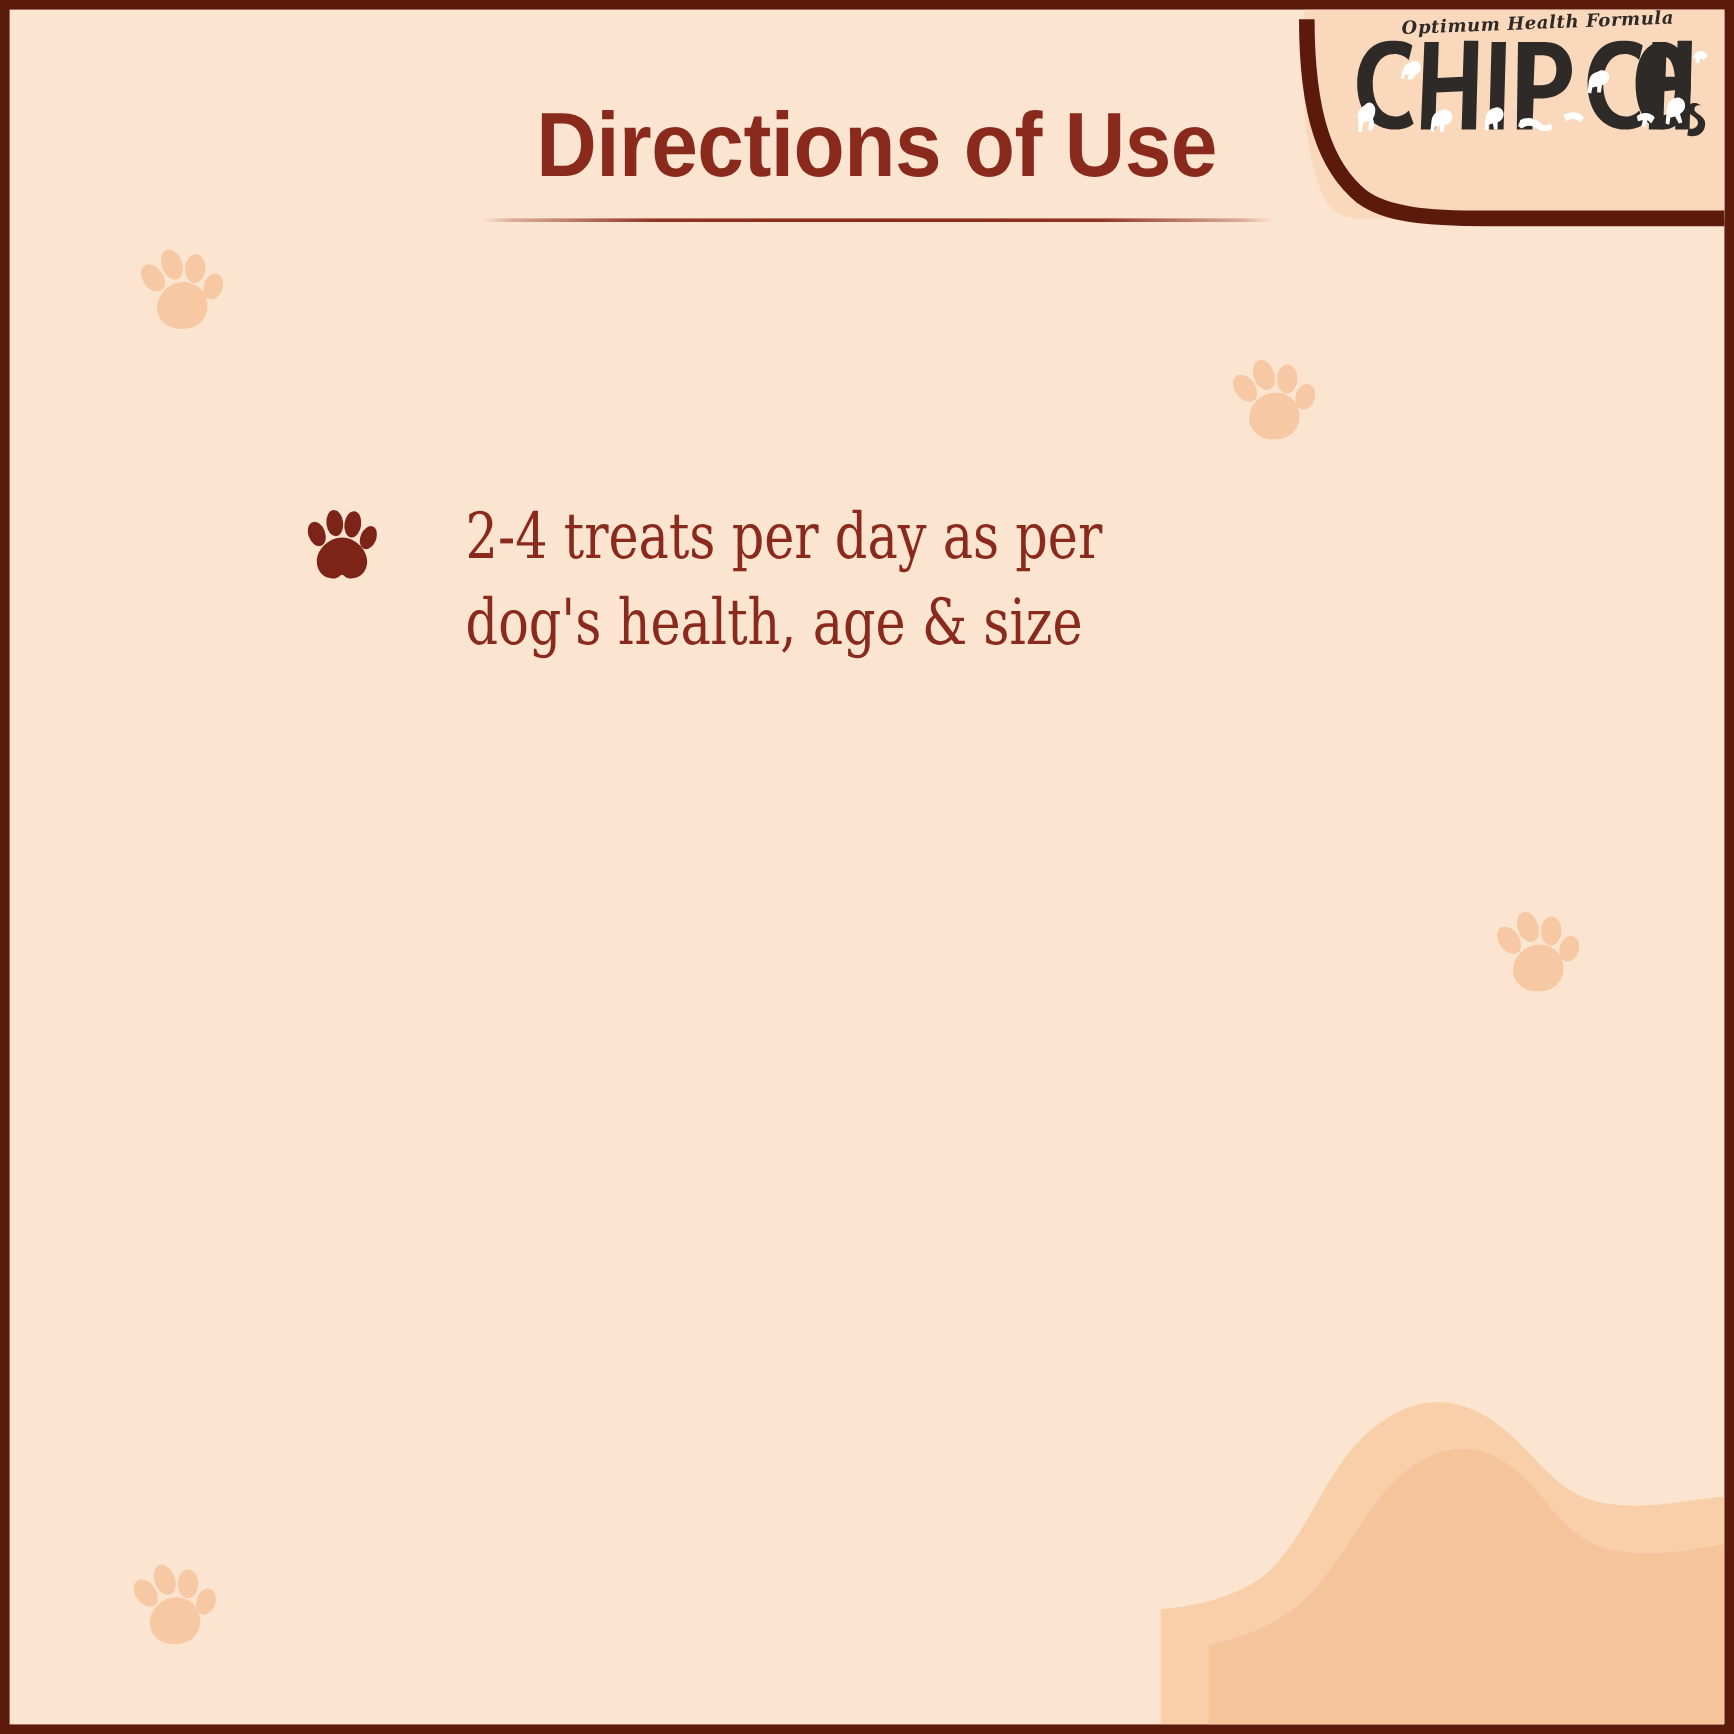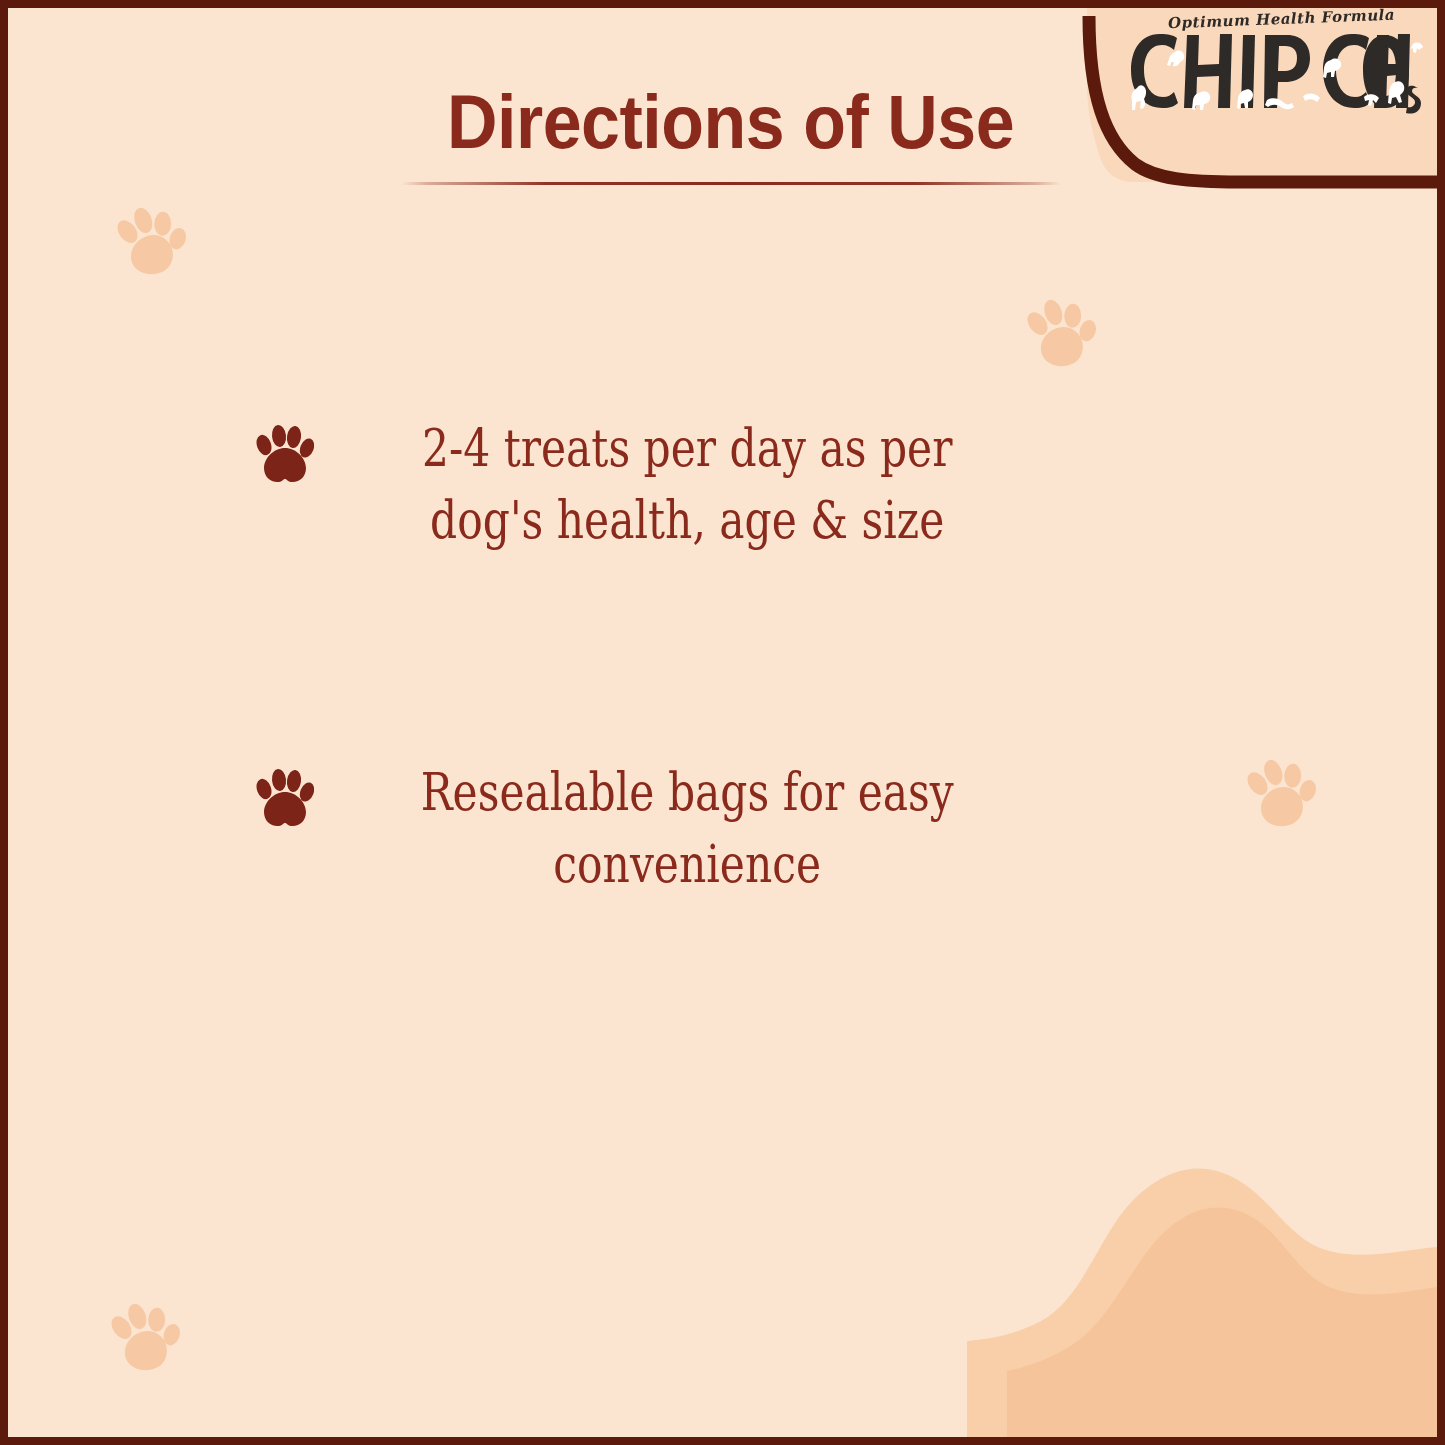--- a/index.html
+++ b/index.html
@@ -90,21 +90,20 @@
       rgba(138,42,28,0.95) 78%,
       rgba(138,42,28,0.30) 96%,
       rgba(138,42,28,0) 100%);
   }
 
   
   #bullets{
     position:absolute;
     top:404px;left:248px;
     width:880px;
-    text-align:center;
   }
   .bullet-row{
     display:flex;
     align-items:flex-start;
     margin-bottom:0;
   }
   .bullet-icon{
     flex:0 0 auto;
     width:58px;height:62px;
     margin-top:12px;
@@ -298,34 +297,19 @@
             <path d="M29 24 C40 24 50 34 50 44 C50 53 43 59 35 58 C31 57.5 31 55 29 55
                      C27 55 27 57.5 23 58 C15 59 8 53 8 44 C8 34 18 24 29 24 Z"></path>
           </g>
         </svg>
       </div>
       <div class="bullet-text">2-4 treats per day as per dog's health, age &amp; size</div>
     </div>
 
     <div class="spacer-1"></div>
 
-    <div class="bullet-row">
-      <div class="bullet-icon">
-        <svg width="58" height="62" viewBox="0 0 58 62" xmlns="http://www.w3.org/2000/svg" aria-hidden="true">
-          <g fill="#7C2417">
-            <ellipse cx="8" cy="21" rx="7" ry="10.5" transform="rotate(-20 8 21)"></ellipse>
-            <ellipse cx="23" cy="12" rx="7" ry="11" transform="rotate(-6 23 12)"></ellipse>
-            <ellipse cx="38" cy="13" rx="7" ry="11" transform="rotate(8 38 13)"></ellipse>
-            <ellipse cx="51" cy="24" rx="6.6" ry="10" transform="rotate(22 51 24)"></ellipse>
-            <path d="M29 24 C40 24 50 34 50 44 C50 53 43 59 35 58 C31 57.5 31 55 29 55
-                     C27 55 27 57.5 23 58 C15 59 8 53 8 44 C8 34 18 24 29 24 Z"></path>
-          </g>
-        </svg>
-      </div>
-      <div class="bullet-text">Resealable bags for easy convenience</div>
-    </div>
 
     <div class="spacer-2"></div>
 
 
   </div>
 
 </div>
 
 </body></html>

